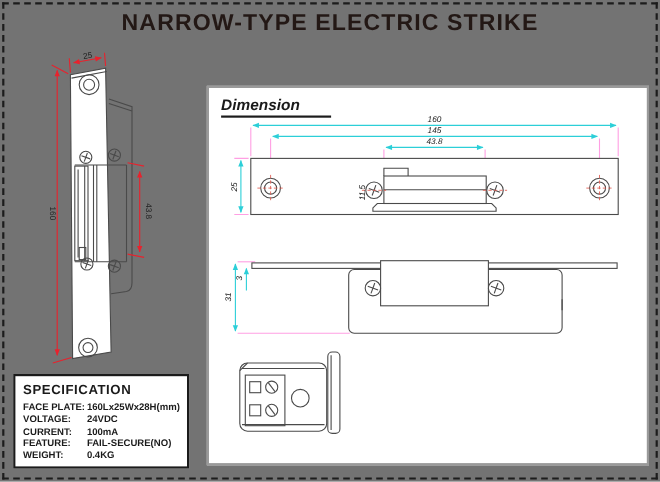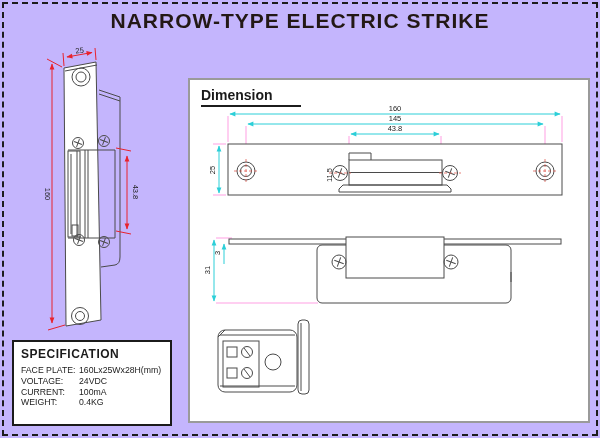--- a/index.html
+++ b/index.html
@@ -1,16 +1,16 @@
 <!DOCTYPE html>
 <html><head>
 <meta charset="utf-8">
 <style>
   html,body{margin:0;padding:0;background:#fff;}
-  .sheet{position:relative;width:600px;height:438px;background:#c4b5fd;overflow:hidden;
+  .sheet{position:relative;width:600px;height:438px;background:#737373;overflow:hidden;
          font-family:"Liberation Sans",sans-serif;color:#231815;}
   .page-border{position:absolute;left:2px;top:2px;right:2px;bottom:2px;
                border:2px dashed #1c1c1c;pointer-events:none;}
   .main-title{position:absolute;left:0;right:0;top:9px;text-align:center;
               font-size:21px;font-weight:bold;letter-spacing:1px;color:#231815;}
   
   .certs{position:absolute;left:474px;top:46px;display:flex;align-items:center;gap:6px;}
   .ce-mark{font-size:20px;font-weight:bold;letter-spacing:3px;color:#111;line-height:22px;}
   .emc-mark{width:38px;height:22px;border:2px solid #161616;box-sizing:border-box;
             display:flex;align-items:center;justify-content:center;gap:2px;background:#fff;}
@@ -18,31 +18,31 @@
                  display:flex;align-items:center;justify-content:center;}
   .emc-bars{width:5px;height:8px;border-left:1.5px solid #161616;border-right:1.5px solid #161616;}
   .emc-right{display:flex;flex-direction:column;align-items:center;}
   .emc-text{font-size:6.5px;font-weight:bold;color:#161616;line-height:7px;}
   .emc-bar{width:12px;height:3px;background:#161616;margin-top:1px;}
   .ma-mark{width:34px;height:21px;border:2.5px solid #111;border-radius:12px/10px;
            box-sizing:border-box;display:flex;align-items:center;justify-content:center;
            font-size:12px;font-weight:bold;font-style:italic;color:#111;background:#fff;}
   
   .dim-panel{position:absolute;left:188px;top:78px;width:402px;height:345px;
-             border:2px solid #9a9a9a;box-sizing:border-box;background:#fff;}
+             border:2px solid #9a9a9a;box-sizing:border-box;background:#fff;font-style:italic;}
   .dim-heading{position:absolute;left:11px;top:7px;font-size:14px;font-weight:bold;
                color:#1a1a1a;padding:0 28px 2px 0;border-bottom:2px solid #1c1c1c;}
   .dim-svg{position:absolute;left:0;top:0;}
   
   .spec-panel{position:absolute;left:12px;top:340px;width:160px;height:86px;
               border:2px solid #1b1b1b;box-sizing:border-box;background:#fff;
               padding:5px 7px;}
   .spec-heading{font-size:12px;font-weight:bold;letter-spacing:0.5px;color:#1b1b1b;
                 margin:0 0 4px 0;}
-  .spec-row{display:flex;font-size:8.7px;font-weight:normal;line-height:10.8px;color:#1b1b1b;}
+  .spec-row{display:flex;font-size:8.7px;font-weight:bold;line-height:10.8px;color:#1b1b1b;}
   .spec-label{width:58px;flex:none;}
   .front-svg{position:absolute;left:28px;top:44px;}
   svg text{font-family:"Liberation Sans",sans-serif;}
 </style>
 </head>
 <body>
 
 <div class="sheet">
   <div class="page-border"></div>
 
@@ -227,17 +227,21 @@
     </div>
     <div class="spec-row">
       <span class="spec-label">VOLTAGE:</span>
       <span class="spec-value">24VDC</span>
     </div>
     <div class="spec-row">
       <span class="spec-label">CURRENT:</span>
       <span class="spec-value">100mA</span>
     </div>
     <div class="spec-row">
+      <span class="spec-label">FEATURE:</span>
+      <span class="spec-value">FAIL-SECURE(NO)</span>
+    </div>
+    <div class="spec-row">
       <span class="spec-label">WEIGHT:</span>
       <span class="spec-value">0.4KG</span>
     </div>
   </div>
 </div>
 
 </body></html>

